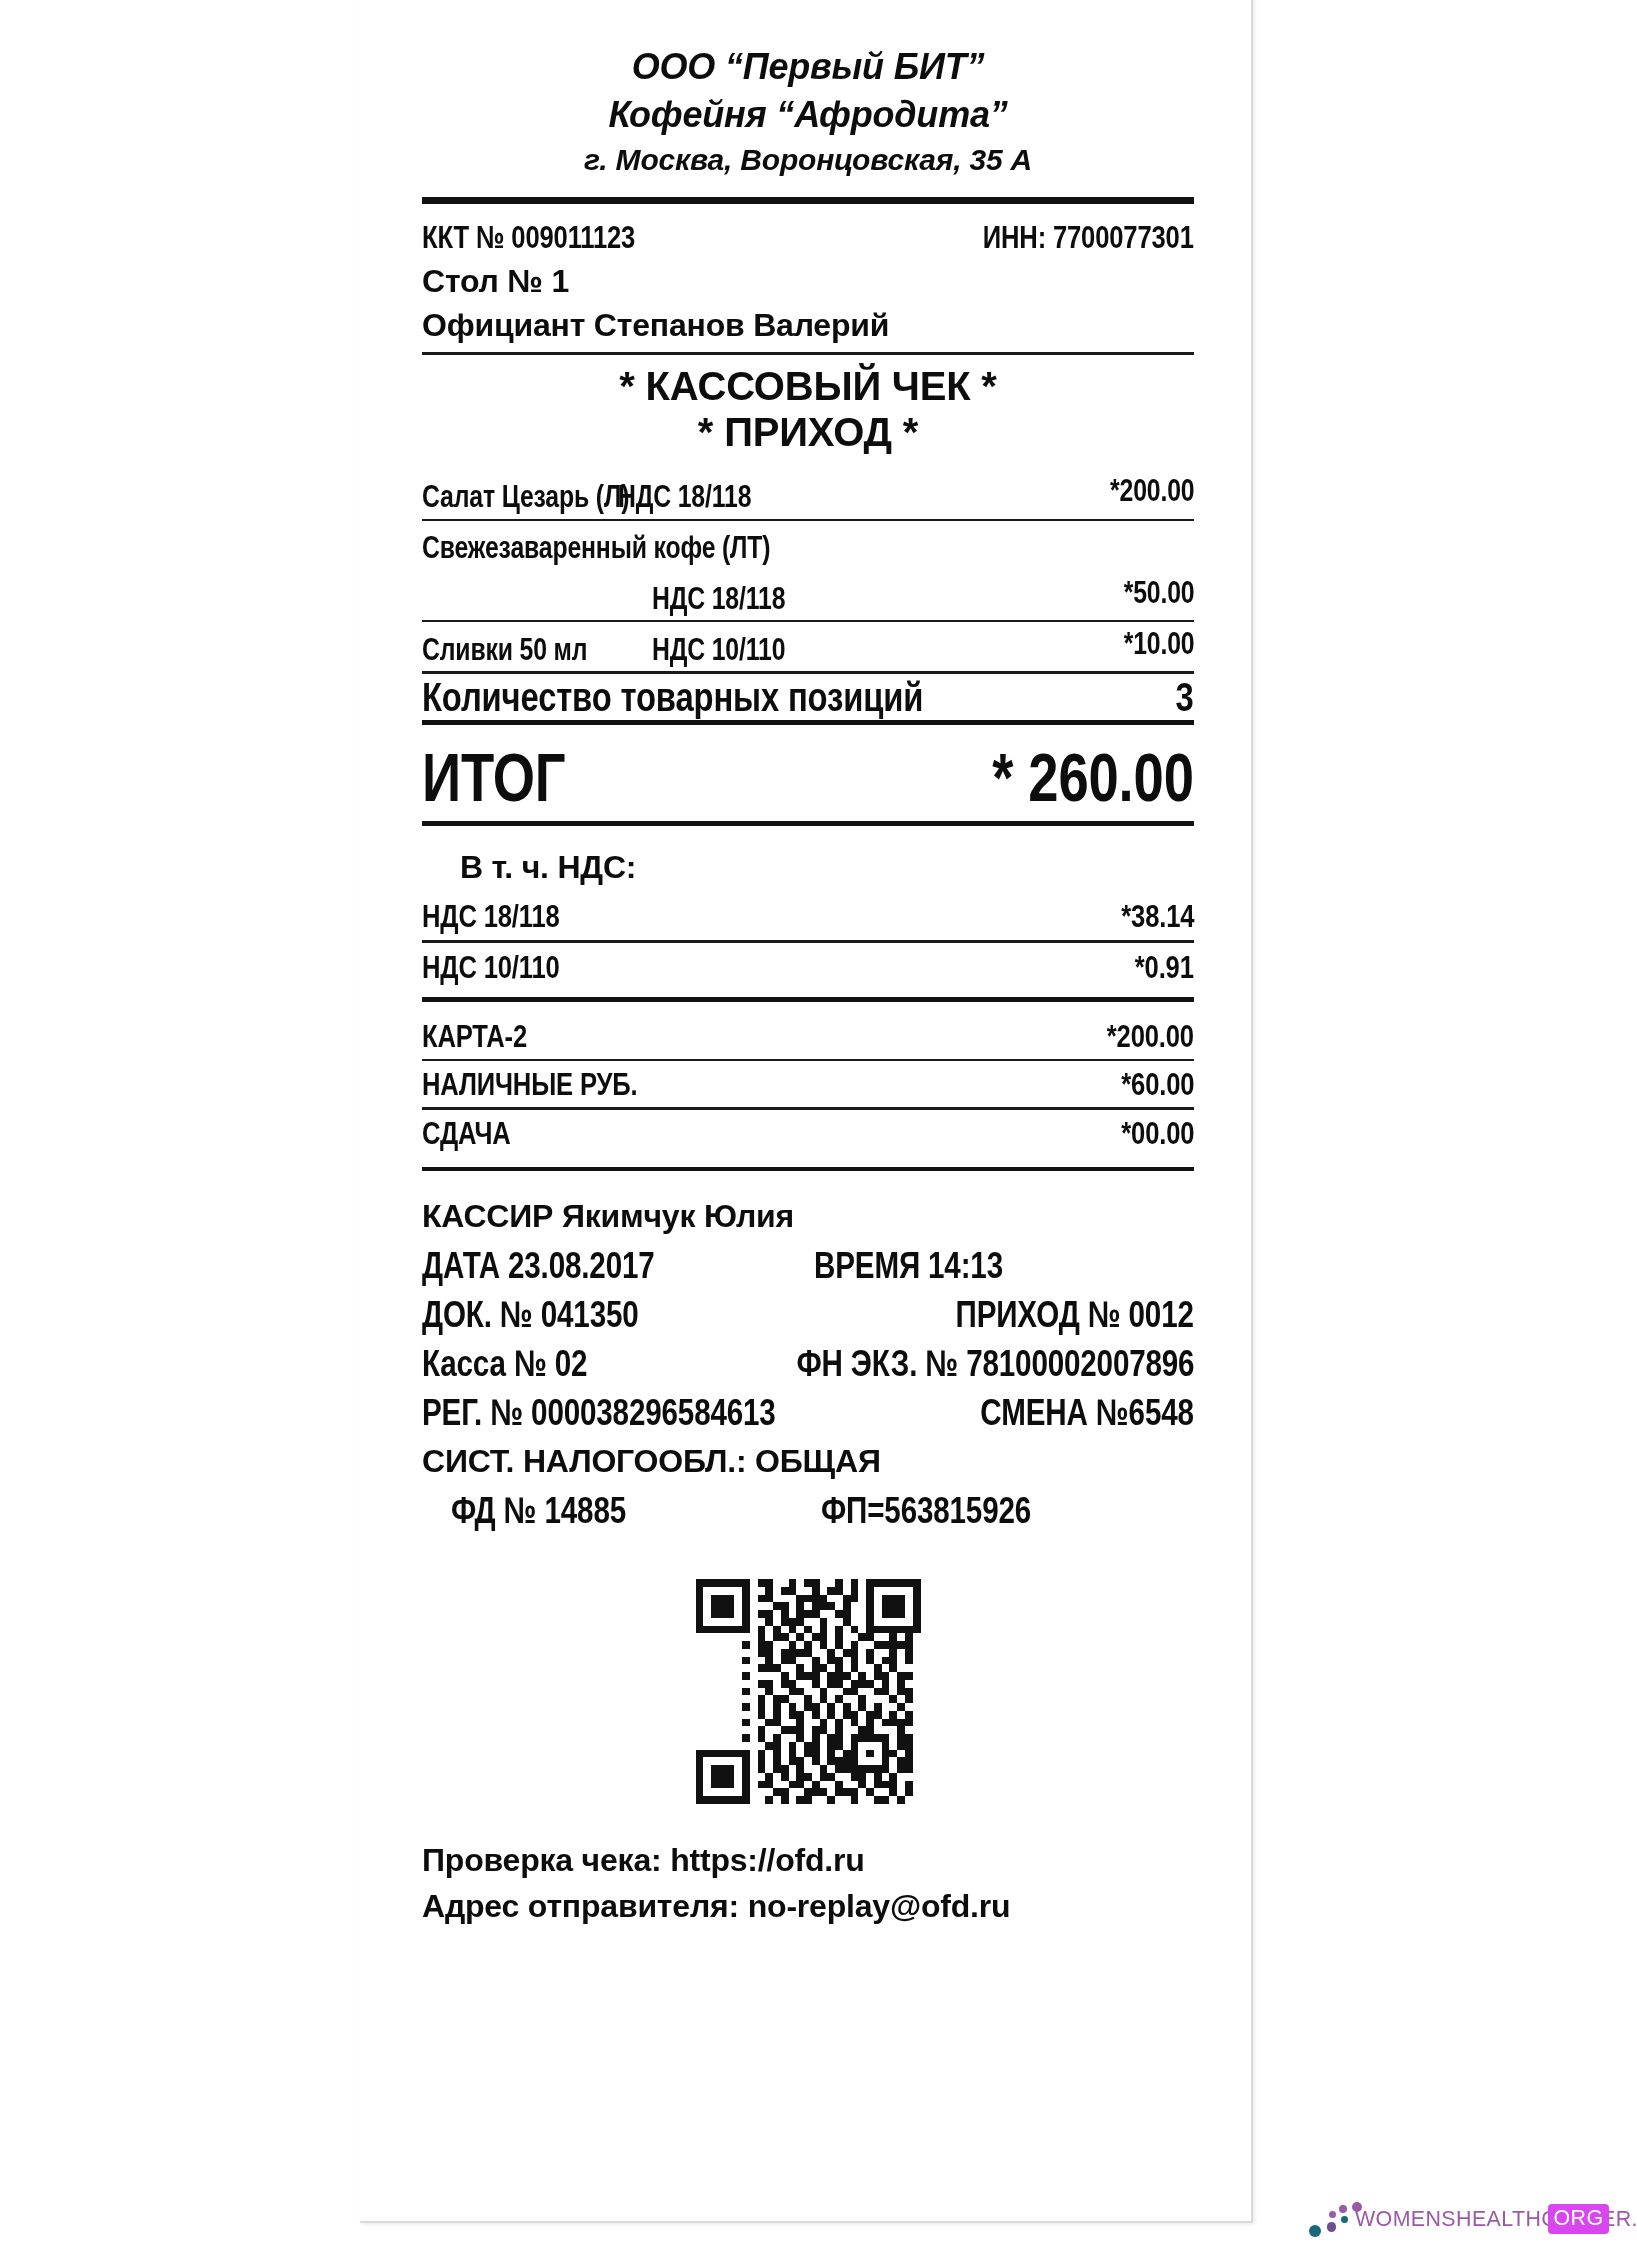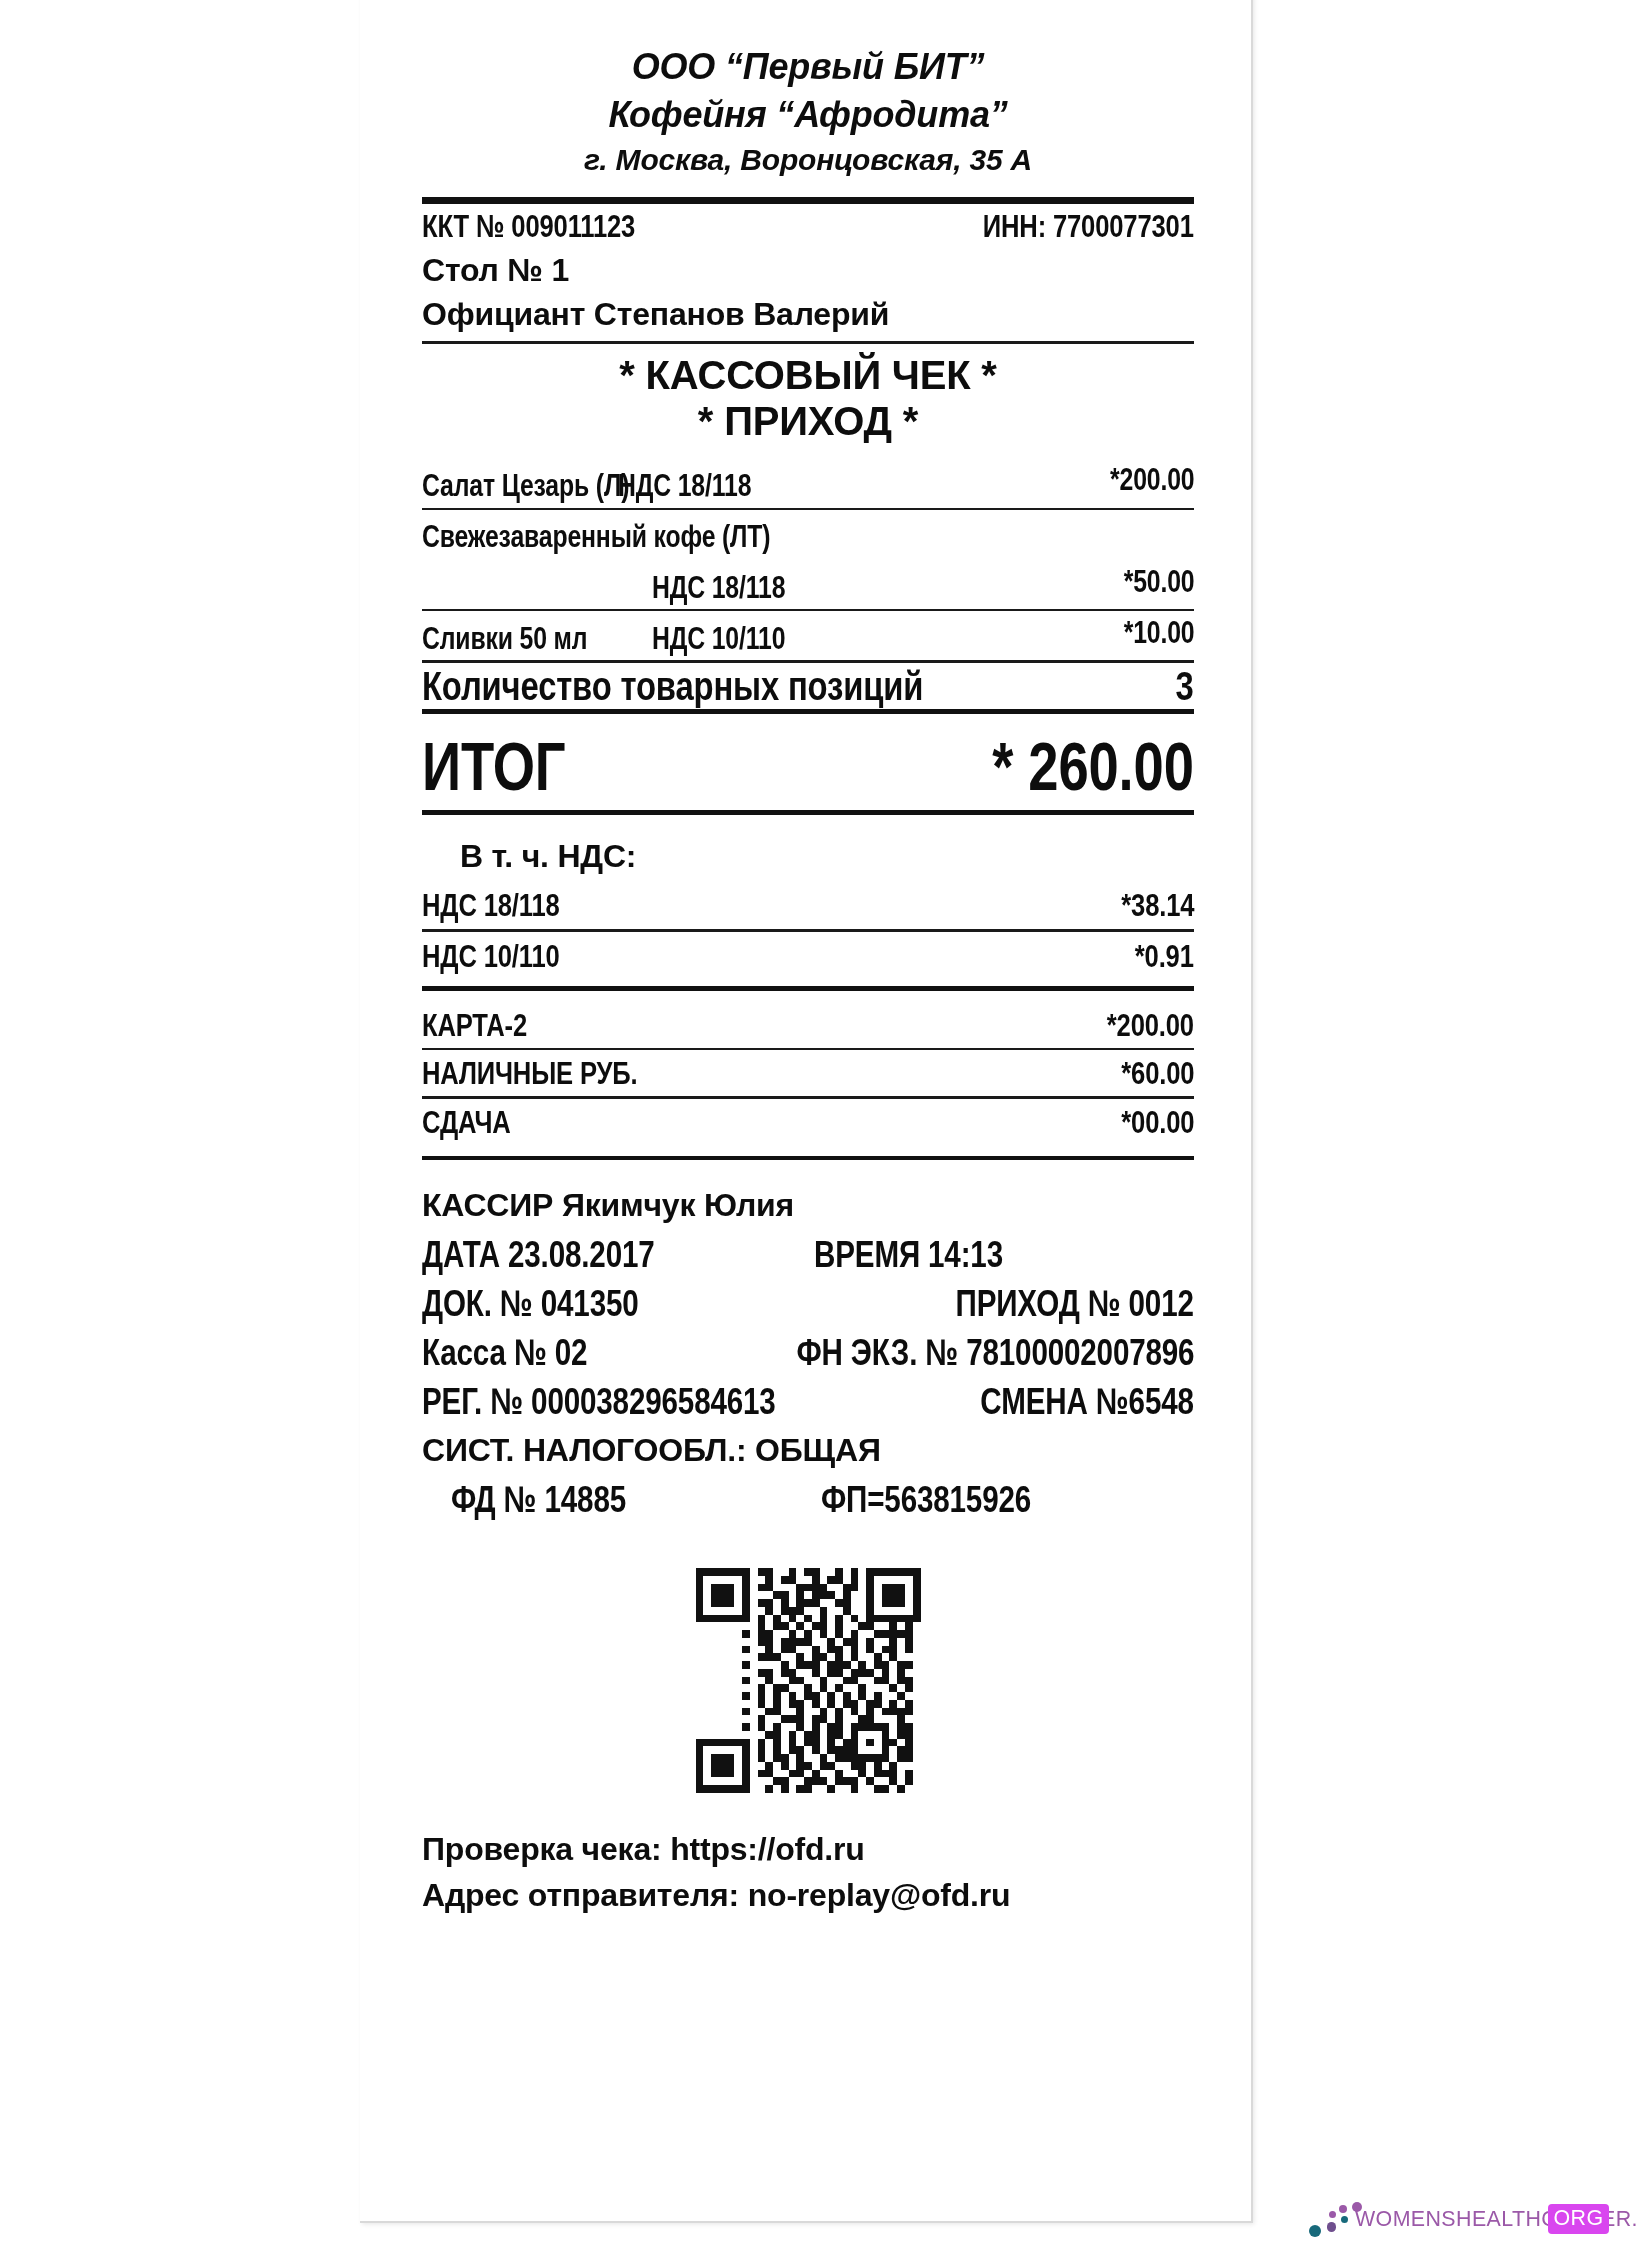--- a/index.html
+++ b/index.html
@@ -79,20 +79,21 @@
     margin: 0;
   }
 
   .line-40 { font-size: 32px; line-height: 44px; }
 
   
   #kkt-row {
     display: flex;
     justify-content: space-between;
     align-items: baseline;
+    padding-top: 11px;
   }
 
   
   .title-big {
     text-align: center;
     font-size: 40px;
     line-height: 46px;
     font-weight: 700;
   }
 

